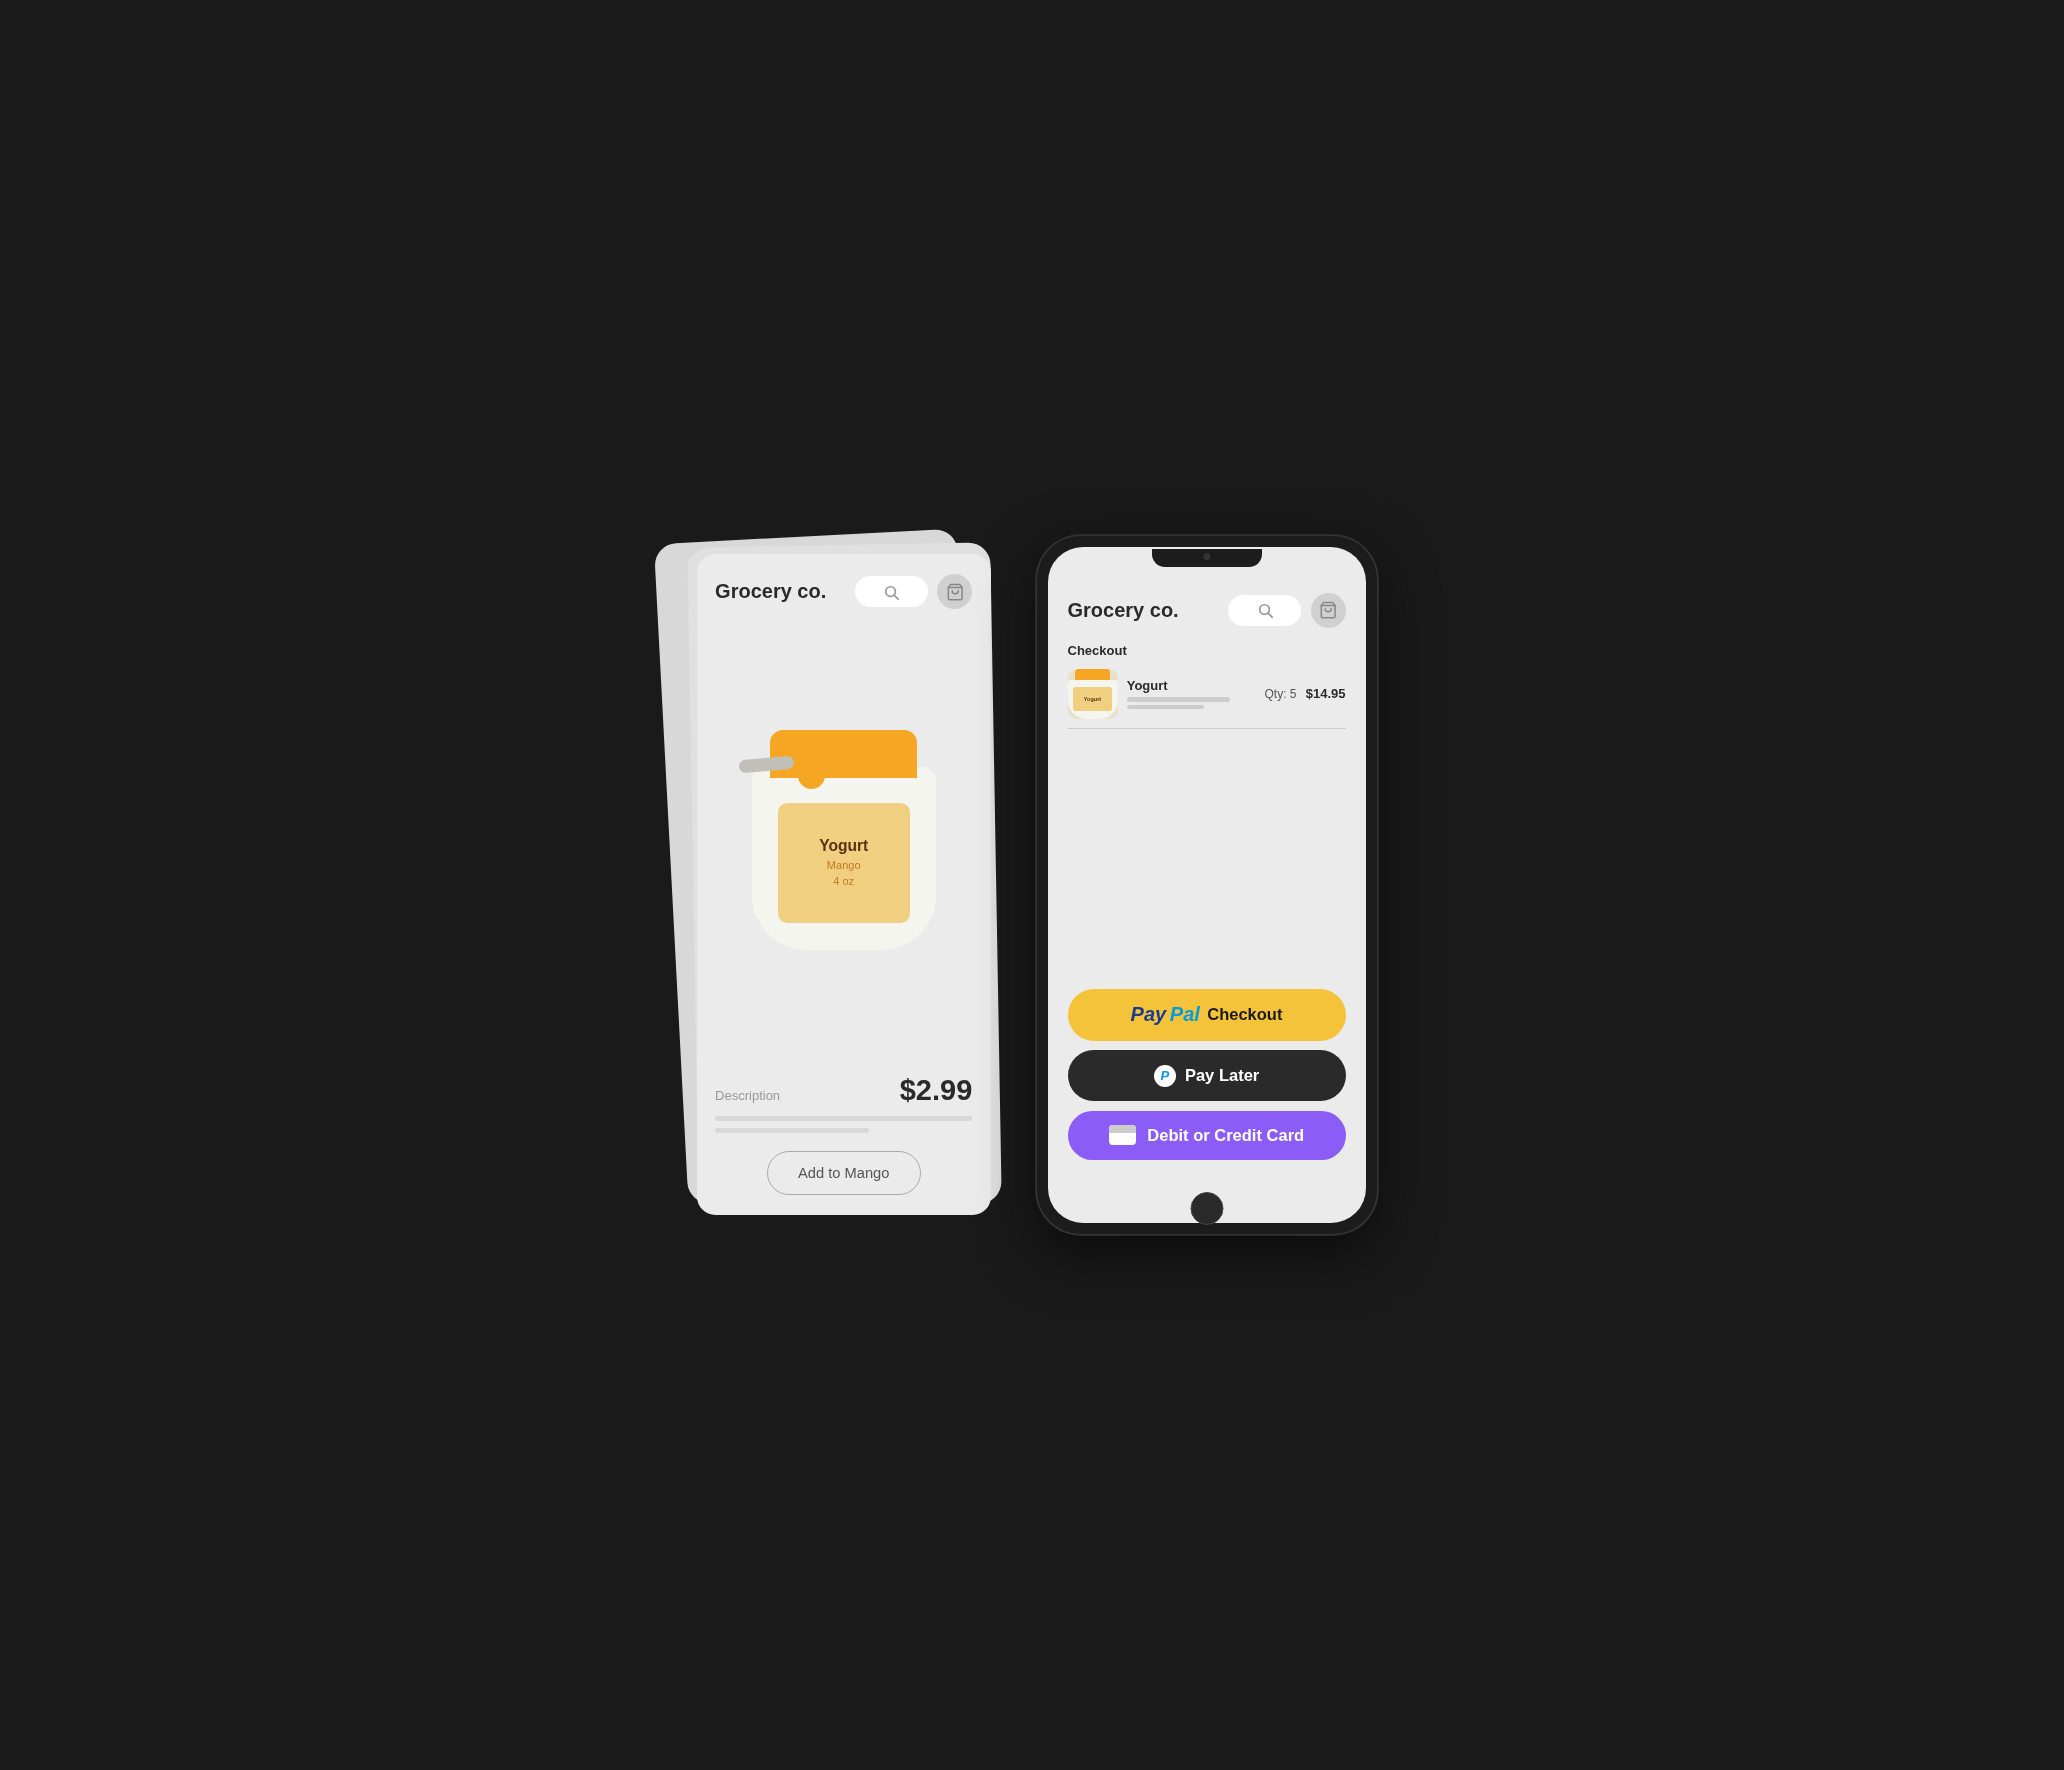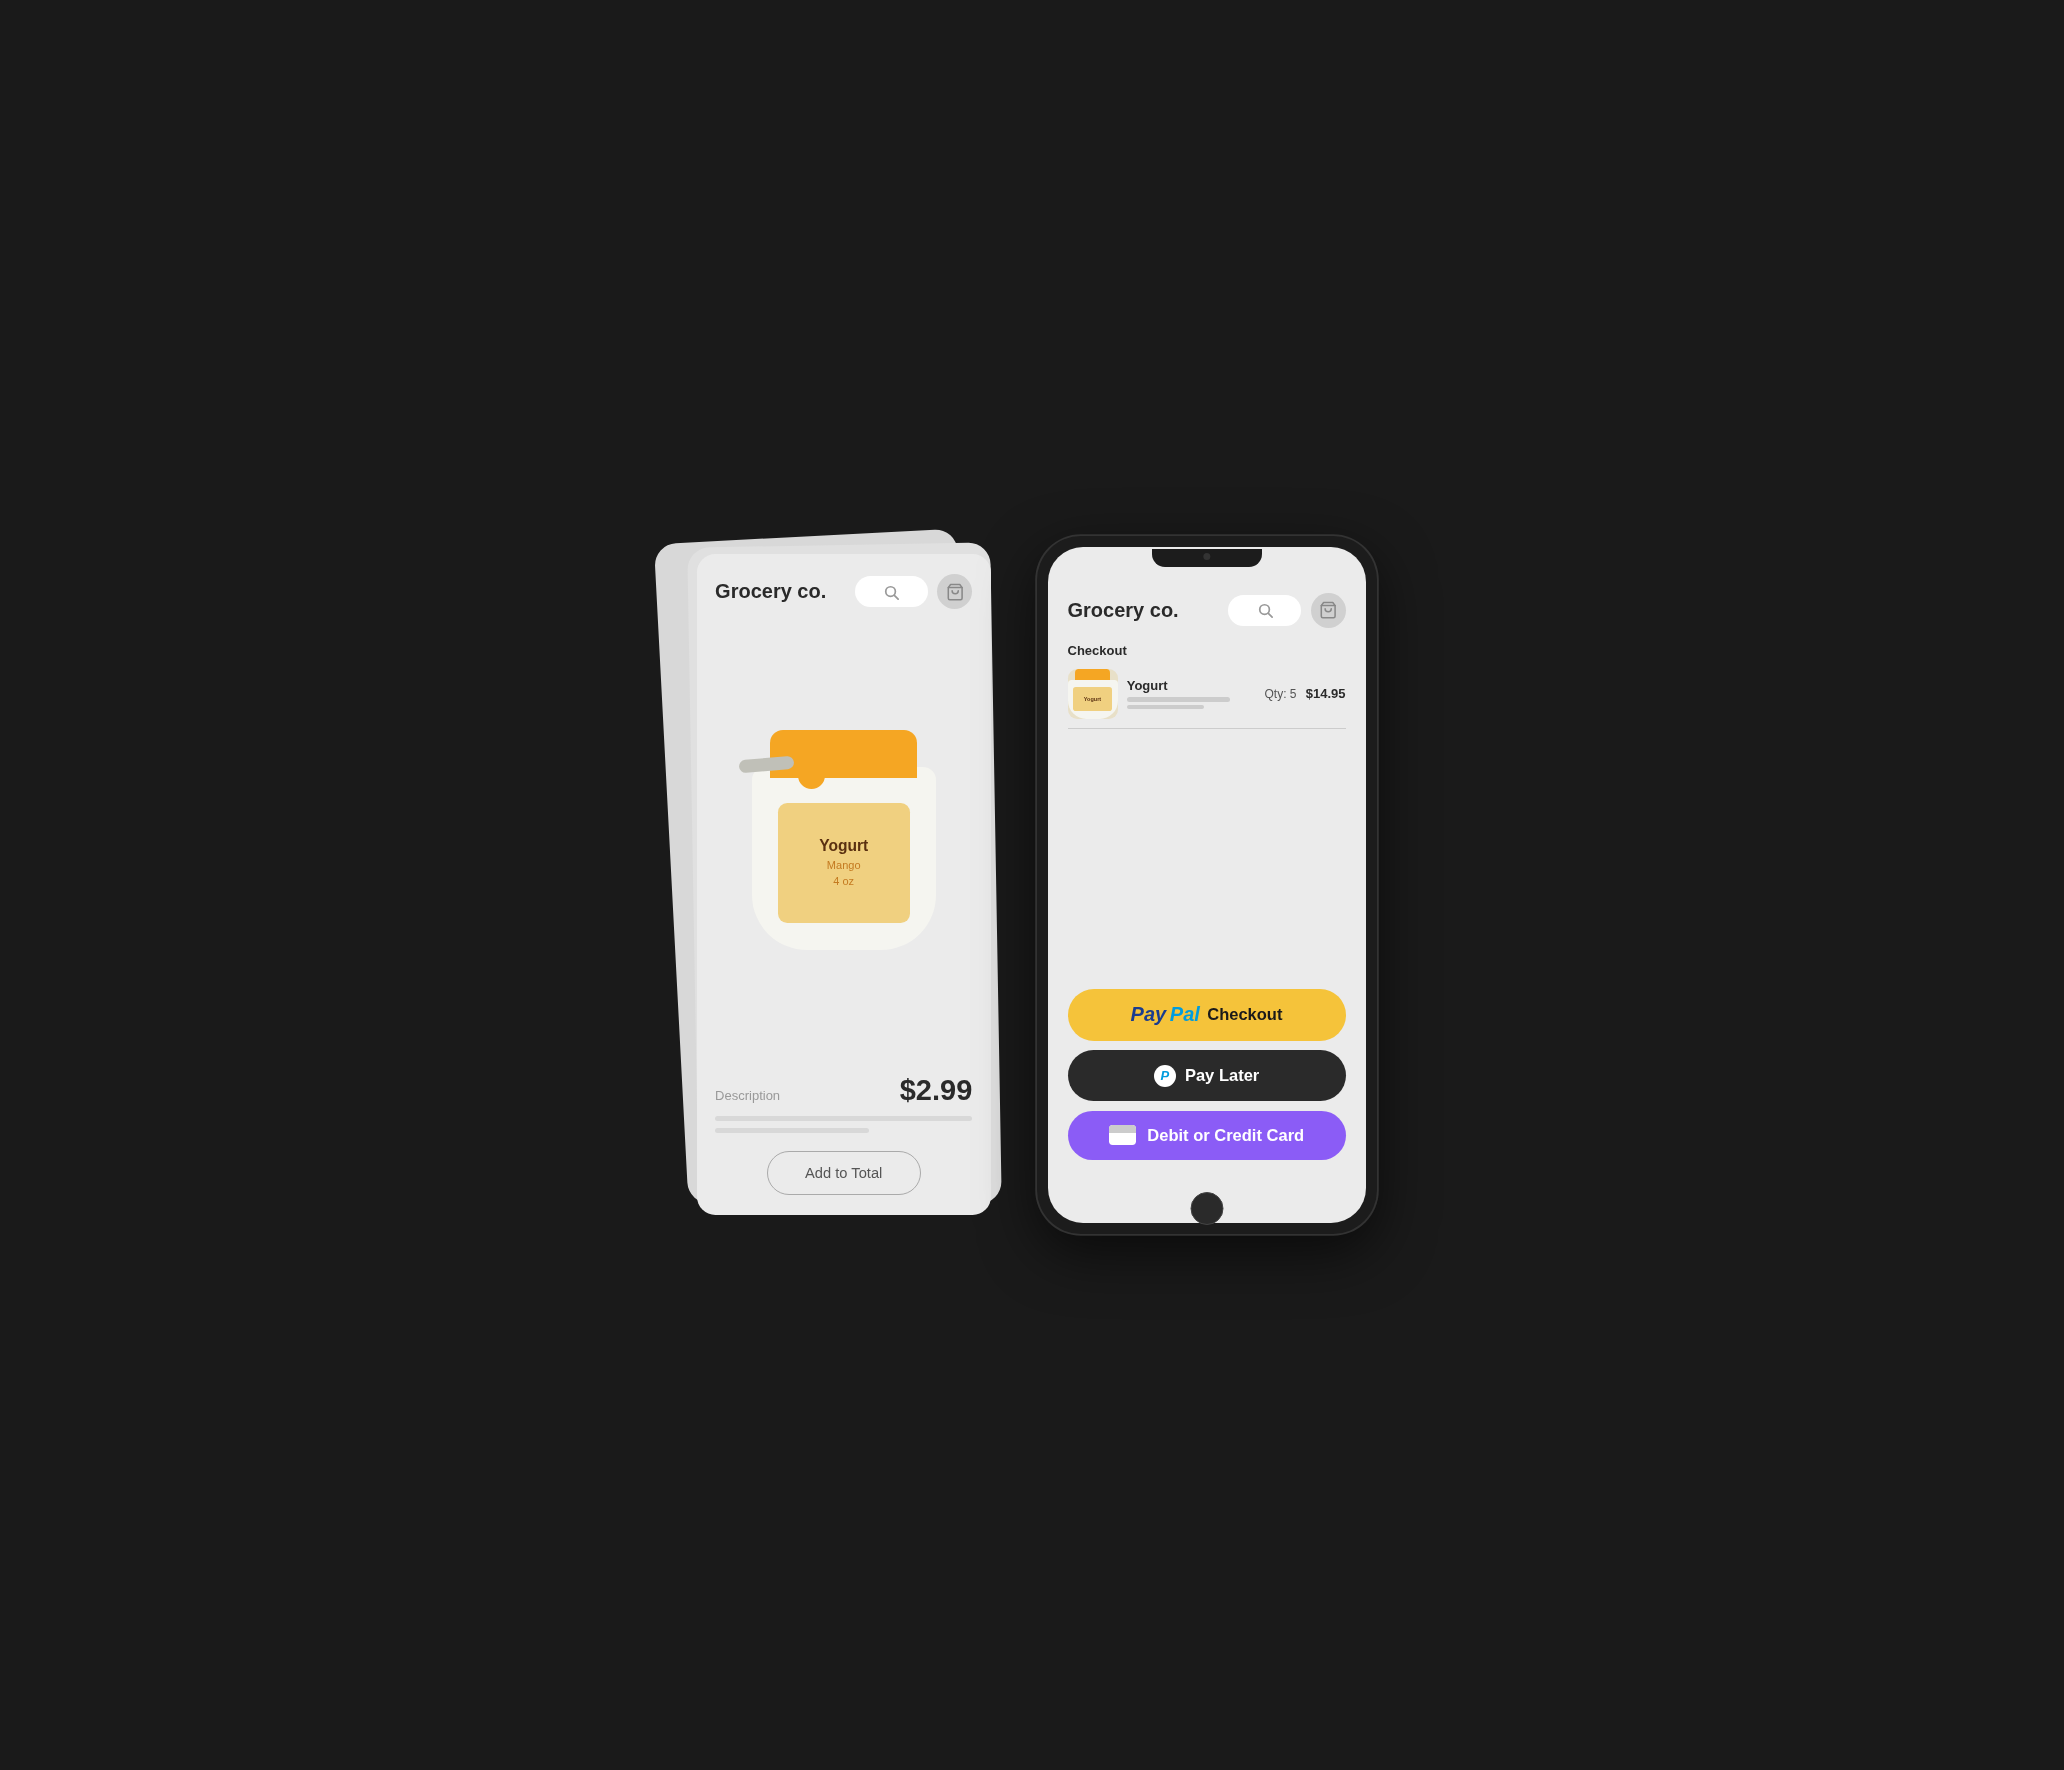--- a/index.html
+++ b/index.html
@@ -567,21 +567,21 @@
         </div>
       </div>
 
       <div class="product-info-row">
         <span class="product-desc-label">Description</span>
         <span class="product-price">$2.99</span>
       </div>
       <div class="desc-line"></div>
       <div class="desc-line short"></div>
 
-      <button class="add-to-cart-btn">Add to Total</button>
+      <button class="add-to-cart-btn">Add to Mango</button>
     </div>
   </div>
 
   <div class="phone-frame">
     <div class="phone-notch"></div>
     <div class="phone-home"></div>
     <div class="phone-screen">
       <div class="screen-inner">
 
         <div class="app-header">

